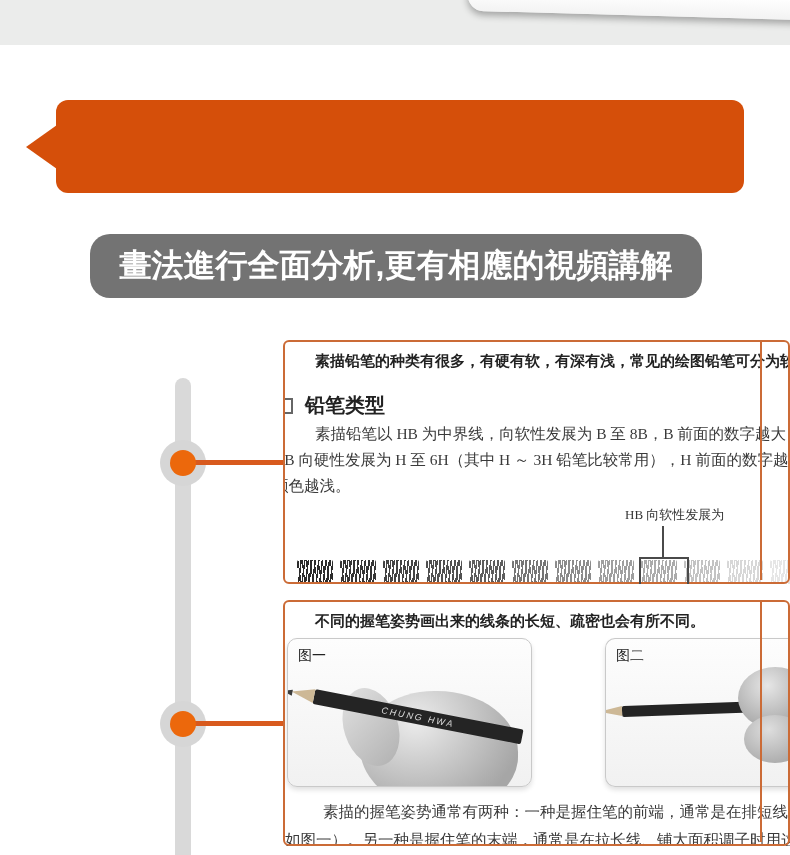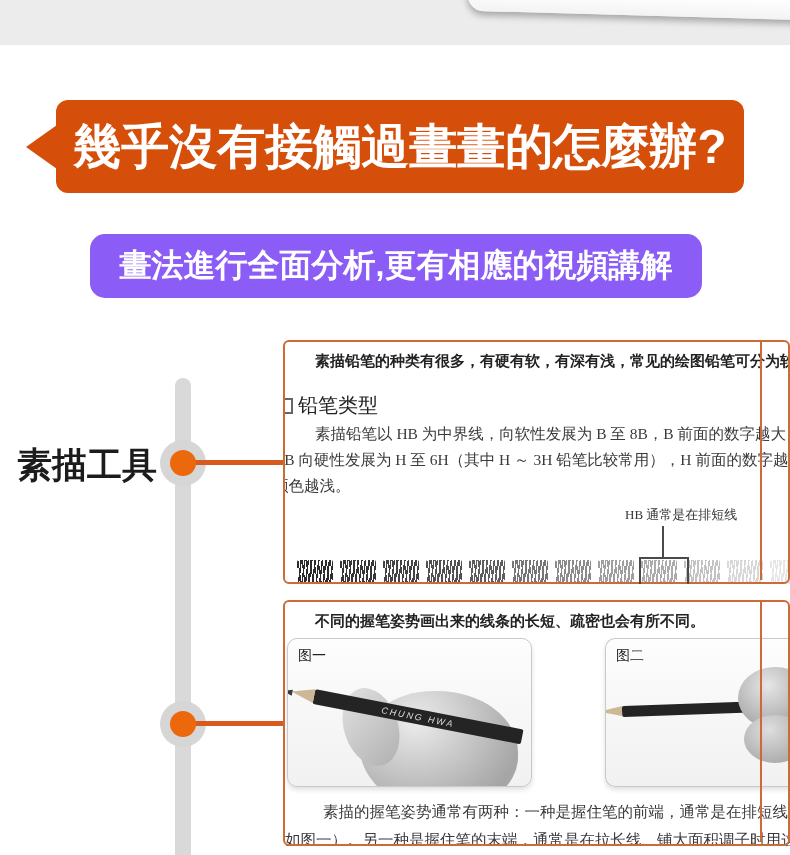--- a/index.html
+++ b/index.html
@@ -44,21 +44,21 @@
   
   .card { position:absolute; left:283px; width:507px; background:#ffffff; overflow:hidden; }
   .card-1 { top:340px; height:244px; }
   .card-2 { top:600px; height:246px; }
   .frame-outer { position:absolute; inset:0; border:2px solid #cb6b36; border-radius:6px; pointer-events:none; }
   .frame-line { position:absolute; left:477px; top:2px; bottom:4px; width:2px; background:#cb6b36; pointer-events:none; }
   .c-intro {
     position:absolute; left:8px; top:12px; width:800px;
     font-weight:bold; font-size:15px; color:#222222; white-space:nowrap; text-indent:24px;
   }
-  .c-h2 { position:absolute; left:15px; top:52px; font-size:20px; font-weight:normal; color:#222222; }
+  .c-h2 { position:absolute; left:22px; top:52px; font-size:20px; font-weight:bold; color:#222222; }
   .c-bullet { position:absolute; left:-6px; top:58px; width:12px; height:12px; border:2px solid #666666; background:#fff; }
   .c-line {
     position:absolute; left:-10px; width:830px;
     font-family:"Liberation Serif", serif; font-size:15.5px; color:#3a3a3a; white-space:nowrap;
   }
   .c-line-1 { top:84px; text-indent:42px; }
   .c-line-2 { top:110px; }
   .c-line-3 { top:136px; }
   .c-callout { position:absolute; left:342px; top:166px; font-family:"Liberation Serif", serif; font-size:13px; color:#333333; white-space:nowrap; }
   .c-callout-line { position:absolute; left:379px; top:186px; width:2px; height:32px; background:#4a4a4a; }
@@ -130,46 +130,44 @@
 <div class="stage">
 
   <div class="top-strip">
     <div class="book-corner"></div>
   </div>
 
   <div class="q-banner" style="background:#d54f0a;">
     <svg class="q-arrow" viewBox="0 0 31 44">
       <polygon points="31,0 0,22 31,44" fill="#d54f0a"></polygon>
     </svg>
-    <span class="q-text">幾乎沒有接觸過畫畫的怎麼辦?</span>
-  </div>
-
-  <div class="a-banner" style="background:#8b5cf6;border-radius:15px;">
+  </div>
+
+  <div class="a-banner" style="background:#737373;">
     <span class="a-text">畫法進行全面分析,更有相應的視頻講解</span>
   </div>
 
   <div class="tl-bar"></div>
 
   <div class="tl-ring ring-1"></div>
   <div class="tl-conn conn-1"></div>
   <div class="tl-dot dot-1" style="background:#ec680c;"></div>
-  <div class="tl-label label-1">素描工具</div>
 
   <div class="tl-ring ring-2"></div>
   <div class="tl-conn conn-2"></div>
   <div class="tl-dot dot-2" style="background:#ec680c;"></div>
 
   <div class="card card-1">
     <div class="c-intro">素描铅笔的种类有很多，有硬有软，有深有浅，常见的绘图铅笔可分为软铅笔和硬铅笔。</div>
     <div class="c-bullet"></div>
     <div class="c-h2">铅笔类型</div>
     <div class="c-line c-line-1">素描铅笔以 HB 为中界线，向软性发展为 B 至 8B，B 前面的数字越大，铅笔越软，画出</div>
     <div class="c-line c-line-2">HB 向硬性发展为 H 至 6H（其中 H ～ 3H 铅笔比较常用），H 前面的数字越大，铅笔越硬，</div>
     <div class="c-line c-line-3">颜色越浅。</div>
-    <div class="c-callout">HB 通常是在排短线</div>
+    <div class="c-callout">HB 向软性发展为</div>
     <div class="c-callout-line"></div>
     <div class="c-hbbox"></div>
     <div class="swatches">
       <span class="sw"></span>
       <span class="sw"></span>
       <span class="sw"></span>
       <span class="sw"></span>
       <span class="sw"></span>
       <span class="sw"></span>
       <span class="sw"></span>

